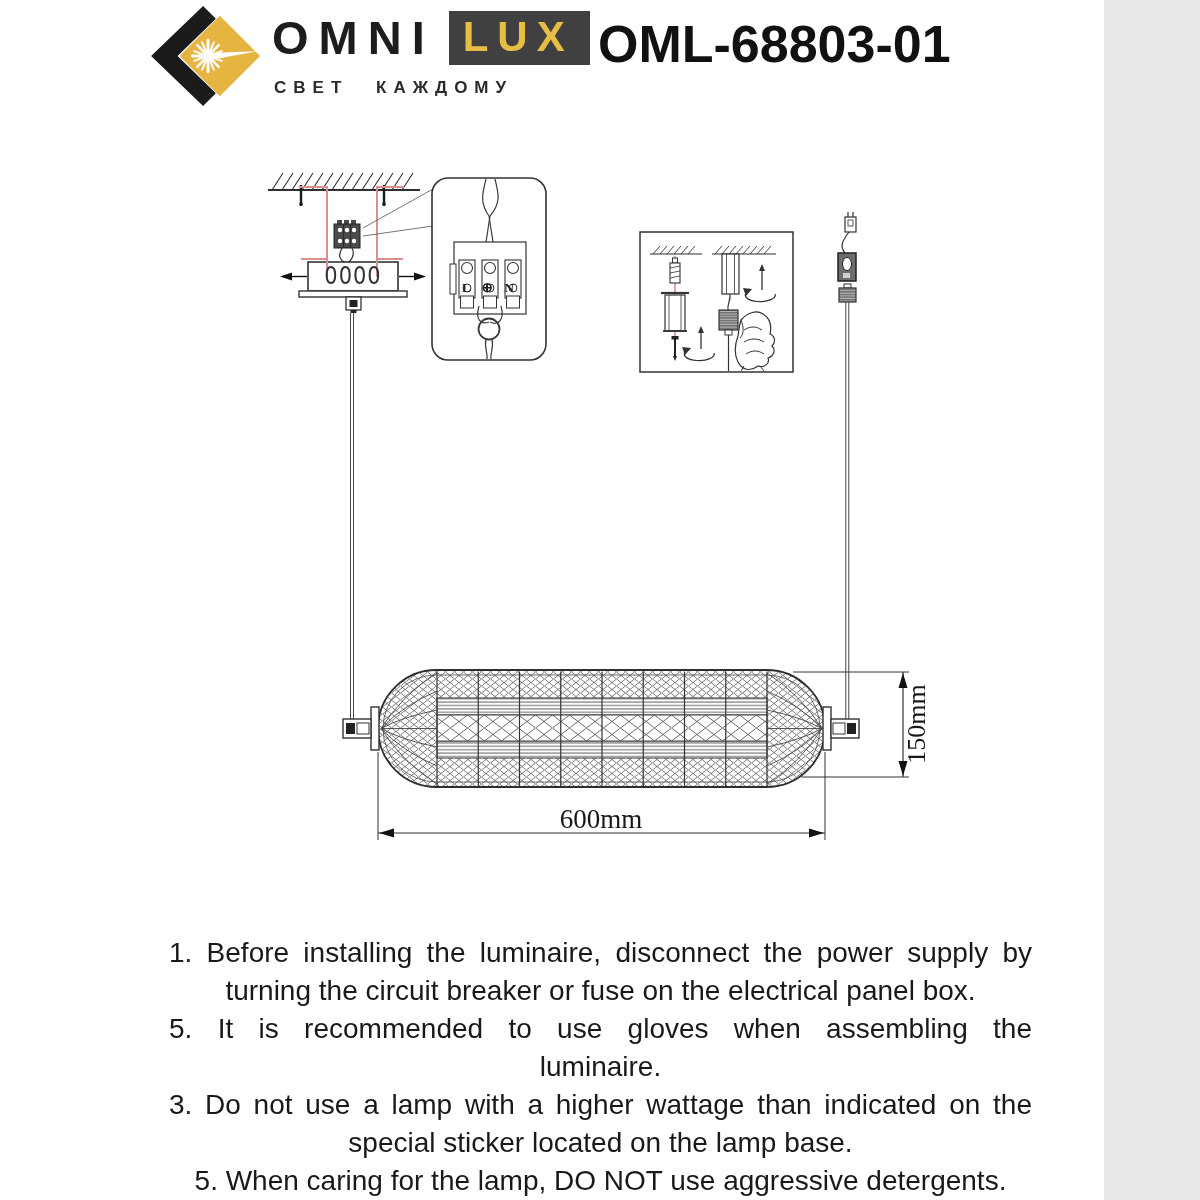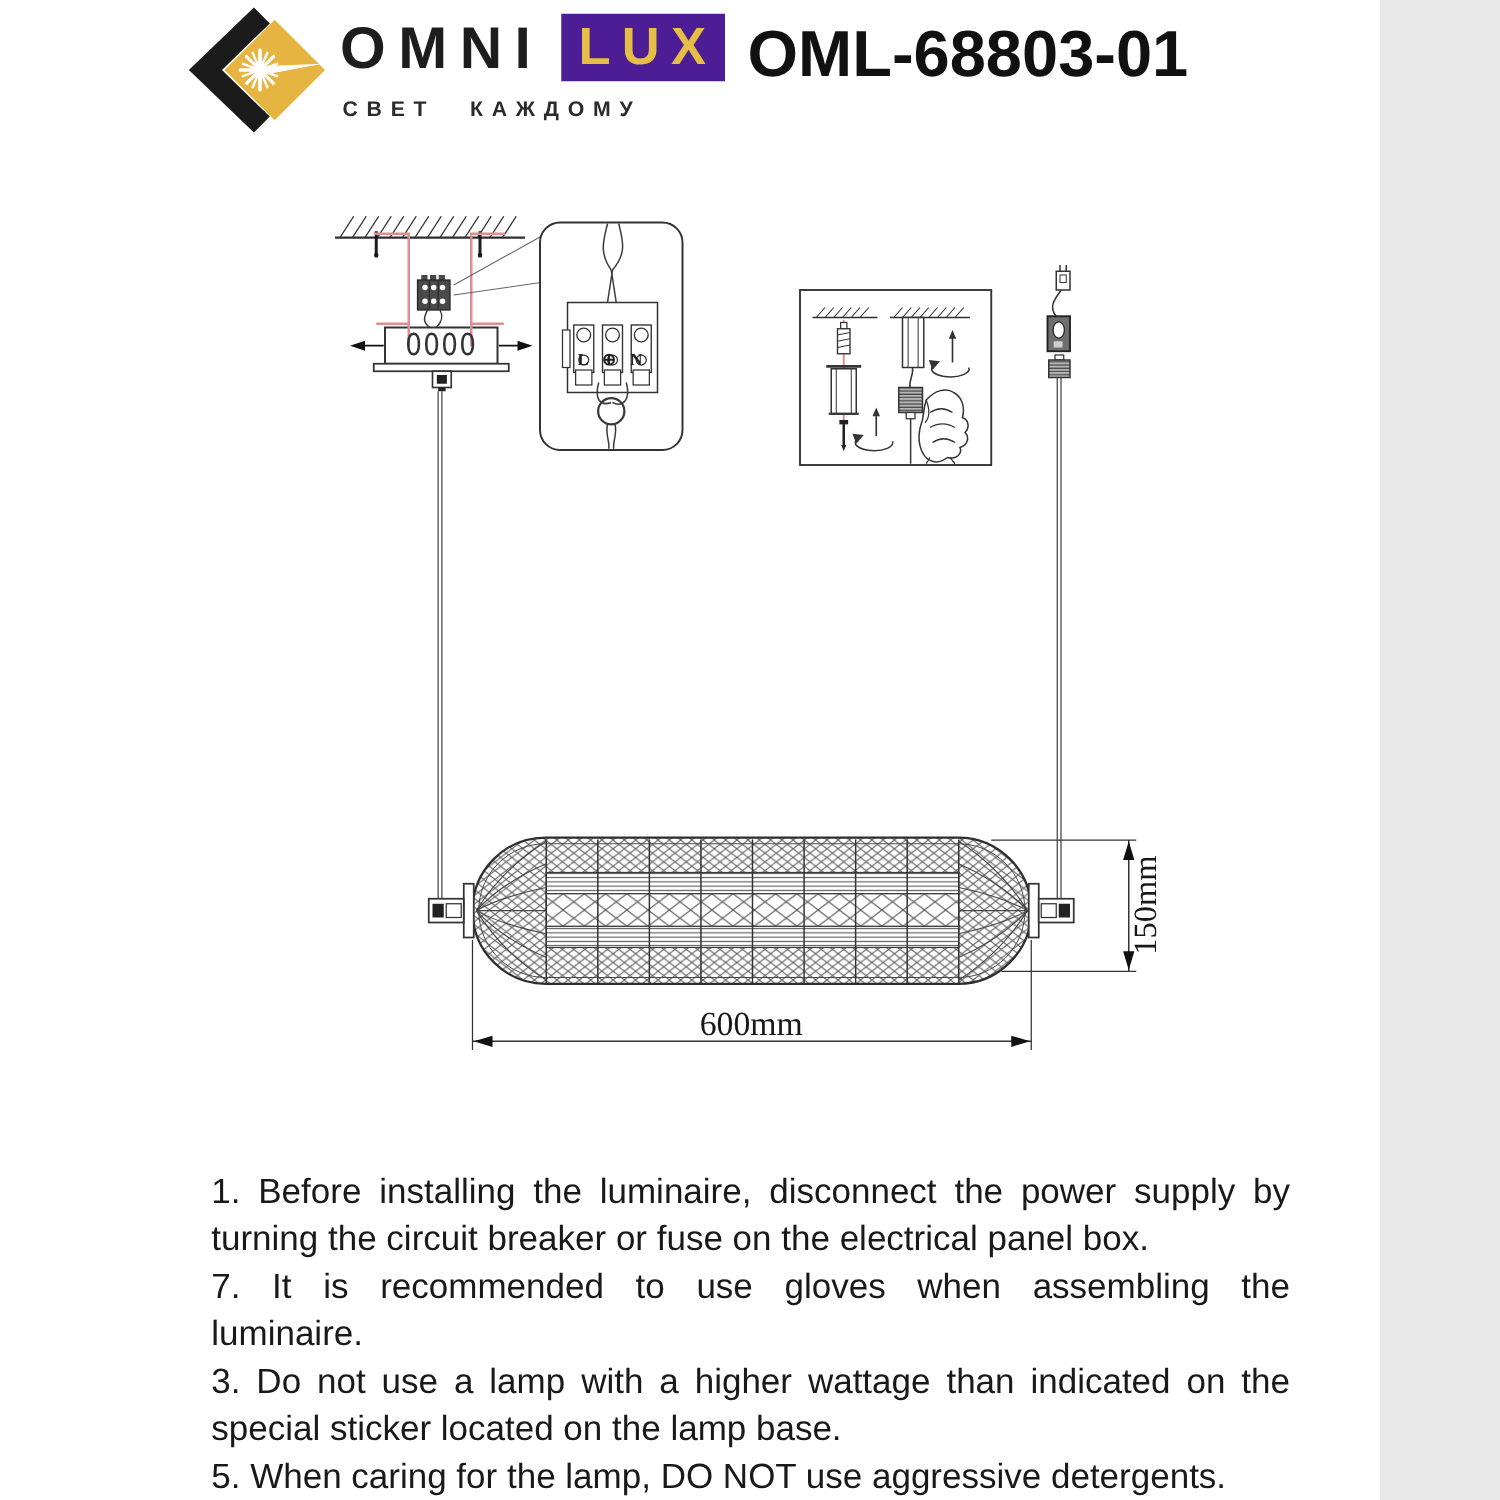--- a/index.html
+++ b/index.html
@@ -2,40 +2,40 @@
 <html><head>
 <meta charset="utf-8">
 <style>
   html,body{margin:0;padding:0;background:#e8e8e8;}
   .page{position:relative;width:1104px;height:1200px;background:#ffffff;overflow:hidden;
         font-family:"Liberation Sans",sans-serif;color:#161616;}
   
   .logo-icon{position:absolute;left:148px;top:4px;width:120px;height:104px;}
   .brandline{position:absolute;left:272px;top:10px;display:flex;align-items:center;gap:14px;}
   .omni{font-weight:700;font-size:47px;letter-spacing:10px;color:#1d1d1d;}
-  .luxbox{background:#4c1d95;color:#e7be45;font-weight:700;font-size:42px;
-          letter-spacing:9px;padding:5px 6px 7px 14px;line-height:1;}
+  .luxbox{background:#404040;color:#e7be45;font-weight:700;font-size:42px;
+          letter-spacing:9px;padding:5px 16px 7px 14px;line-height:1;}
   .tagline{position:absolute;left:274px;top:78px;font-size:17px;font-weight:600;
            letter-spacing:7px;word-spacing:16px;color:#2b2b2b;}
   .model{position:absolute;left:598px;top:14px;font-weight:700;font-size:52px;
          letter-spacing:0px;color:#111;}
   
   .diagram-svg{position:absolute;left:0;top:0;width:1200px;height:900px;}
   .terminal-label{position:absolute;left:454px;top:243px;width:72px;text-align:center;
       font-family:"Liberation Serif",serif;font-weight:700;font-size:13.5px;letter-spacing:4px;color:#222;margin-top:36px;}
   .canopy-holes{position:absolute;left:308px;top:264px;width:90px;text-align:center;
       font-size:21px;letter-spacing:1px;color:#333;transform:scaleY(1.15);font-family:"DejaVu Sans",sans-serif;}
   .dim-600{position:absolute;left:601px;top:804px;transform:translateX(-50%);
       font-family:"Liberation Serif",serif;font-size:27px;color:#181818;}
   .dim-150{position:absolute;left:917px;top:724px;transform:translate(-50%,-50%) rotate(-90deg);
       font-family:"Liberation Serif",serif;font-size:26px;color:#181818;white-space:nowrap;}
   
   .instructions{position:absolute;left:169px;top:934px;width:863px;font-size:28px;
       line-height:38px;color:#191919;}
-  .iline{white-space:nowrap;}
+  .iline{white-space:nowrap;text-align:center;}
   .iline.just{white-space:normal;text-align:justify;text-align-last:justify;}
 </style>
 </head>
 <body>
 
 <div class="page">
 
   <svg class="logo-icon" viewBox="0 0 120 106">
     <polygon points="55,2 2,53 55,104 68,91 29,53 68,15" fill="#1b1b1b"></polygon>
     <polygon points="72,12 113,53 72,94 31,53" fill="#e6b440"></polygon>
@@ -346,20 +346,20 @@
   </svg>
 
   <div class="terminal-label">L ⊕ N</div>
   <div class="canopy-holes">0000</div>
   <div class="dim-600">600mm</div>
   <div class="dim-150">150mm</div>
 
   <div class="instructions">
     <div class="iline just">1. Before installing the luminaire, disconnect the power supply by</div>
     <div class="iline">turning the circuit breaker or fuse on the electrical panel box.</div>
-    <div class="iline just">7. It is recommended to use gloves when assembling the</div>
+    <div class="iline just">5. It is recommended to use gloves when assembling the</div>
     <div class="iline">luminaire.</div>
     <div class="iline just">3. Do not use a lamp with a higher wattage than indicated on the</div>
     <div class="iline">special sticker located on the lamp base.</div>
     <div class="iline">5. When caring for the lamp, DO NOT use aggressive detergents.</div>
   </div>
 
 </div>
 
 </body></html>

